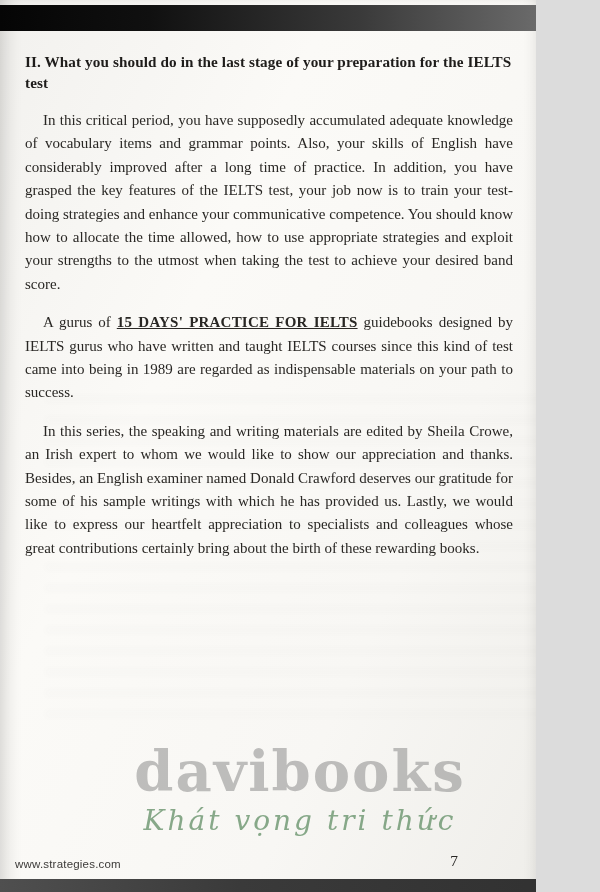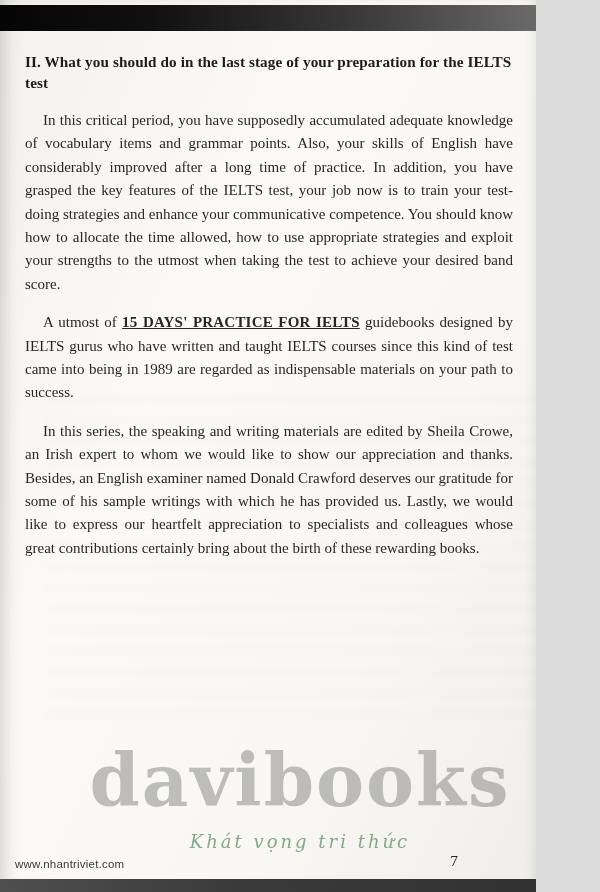--- a/index.html
+++ b/index.html
@@ -73,31 +73,31 @@
   .watermark {
     position: absolute;
     top: 738px;
     left: 0;
     width: 600px;
     text-align: center;
     pointer-events: none;
   }
   .wm-title {
     font-family: "DejaVu Serif", serif;
-    font-size: 72px;
+    font-size: 56px;
     font-weight: bold;
     letter-spacing: 2px;
     color: rgba(130,130,130,0.50);
     text-align: center;
   }
   .wm-sub {
-    margin-top: 8px;
+    margin-top: 0;
     font-family: "DejaVu Serif", serif;
     font-style: italic;
-    font-size: 18px;
+    font-size: 28px;
     letter-spacing: 3px;
     color: rgba(96,142,100,0.75);
   }
   .footer-site {
     position: absolute;
     left: 15px;
     bottom: 22px;
     font-family: "Liberation Sans", sans-serif;
     font-size: 11.5px;
     color: #3c3a38;
@@ -117,31 +117,31 @@
 
 <div class="page">
 
   <div class="scan-top"></div>
 
   <div class="content">
     <h1 class="heading">II. What you should do in the last stage of your preparation for the IELTS test</h1>
 
     <p class="body-para">In this critical period, you have supposedly accumulated adequate knowledge of vocabulary items and grammar points. Also, your skills of English have considerably improved after a long time of practice. In addition, you have grasped the key features of the IELTS test, your job now is to train your test-doing strategies and enhance your communicative competence. You should know how to allocate the time allowed, how to use appropriate strategies and exploit your strengths to the utmost when taking the test to achieve your desired band score.</p>
 
-    <p class="body-para"><span>A utmost of </span><b>15 DAYS' PRACTICE FOR IELTS</b><span> guidebooks designed by IELTS gurus who have written and taught IELTS courses since this kind of test came into being in 1989 are regarded as indispensable materials on your path to success.</span></p>
+    <p class="body-para"><span>A gurus of </span><b>15 DAYS' PRACTICE FOR IELTS</b><span> guidebooks designed by IELTS gurus who have written and taught IELTS courses since this kind of test came into being in 1989 are regarded as indispensable materials on your path to success.</span></p>
 
     <p class="body-para">In this series, the speaking and writing materials are edited by Sheila Crowe, an Irish expert to whom we would like to show our appreciation and thanks. Besides, an English examiner named Donald Crawford deserves our gratitude for some of his sample writings with which he has provided us. Lastly, we would like to express our heartfelt appreciation to specialists and colleagues whose great contributions certainly bring about the birth of these rewarding books.</p>
   </div>
 
   <div class="bleed"></div>
 
   <div class="watermark">
     <div class="wm-title">davibooks</div>
     <div class="wm-sub">Khát vọng tri thức</div>
   </div>
 
-  <span class="footer-site">www.nhantriviet.com</span>
+  <span class="footer-site">www.strategies.com</span>
 
   <span class="footer-page">7</span>
 
   <div class="scan-bottom"></div>
 
 </div>
 
 </body></html>

